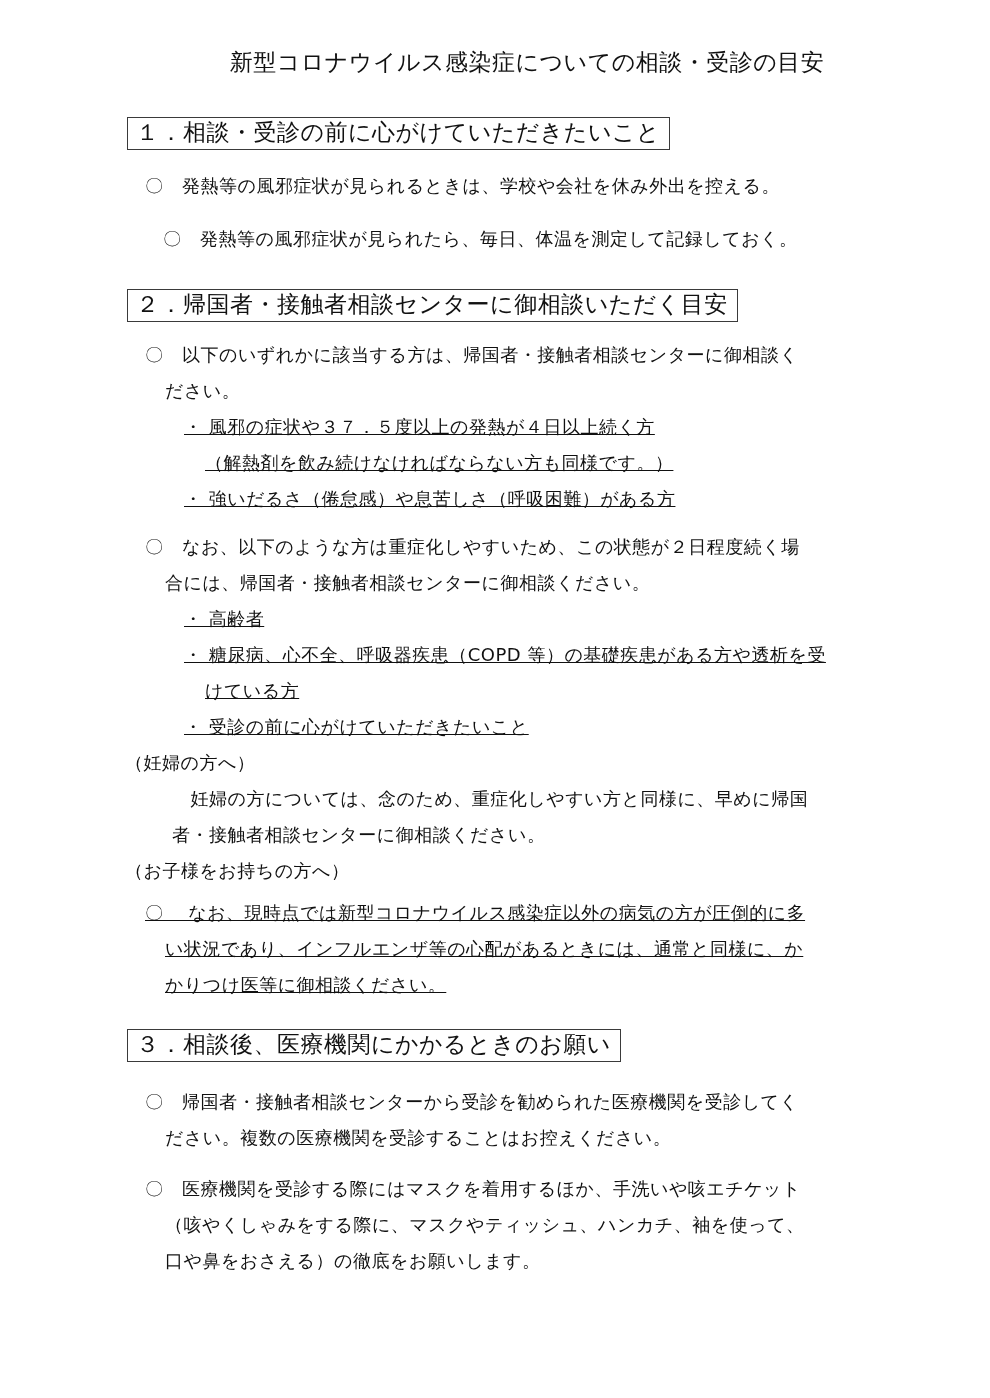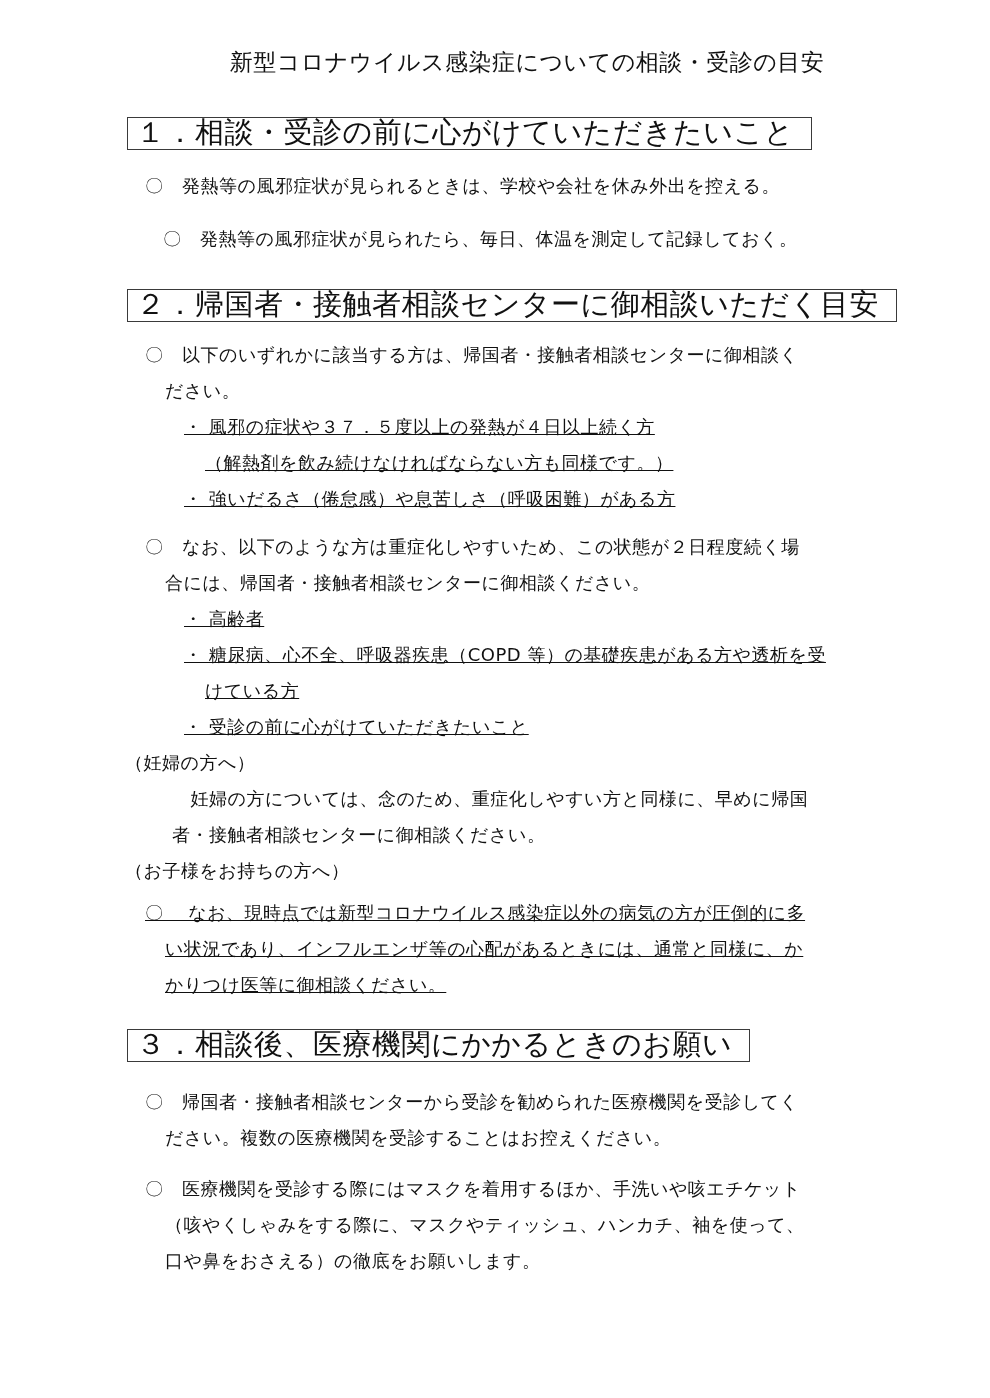--- a/index.html
+++ b/index.html
@@ -34,22 +34,22 @@
   }
   .sec-row {
     margin-left: 95px;
   }
   #sec1-row { margin-top: 37px; }
   #sec2-row { margin-top: 32px; }
   #sec3-row { margin-top: 26px; }
   .sec-box {
     display: inline-block;
     border: 1.5px solid #3a3a3a;
-    padding: 1px 17px 3px 8px;
-    font-size: 29px;
+    padding: 1px 9px 3px 8px;
+    font-size: 23px;
     line-height: 27px;
     letter-spacing: 0.5px;
     background: #ffffff;
   }
   .para {
     margin: 0;
     font-size: 18px;
     line-height: 36px;
     letter-spacing: 0.5px;
     white-space: pre-line;

